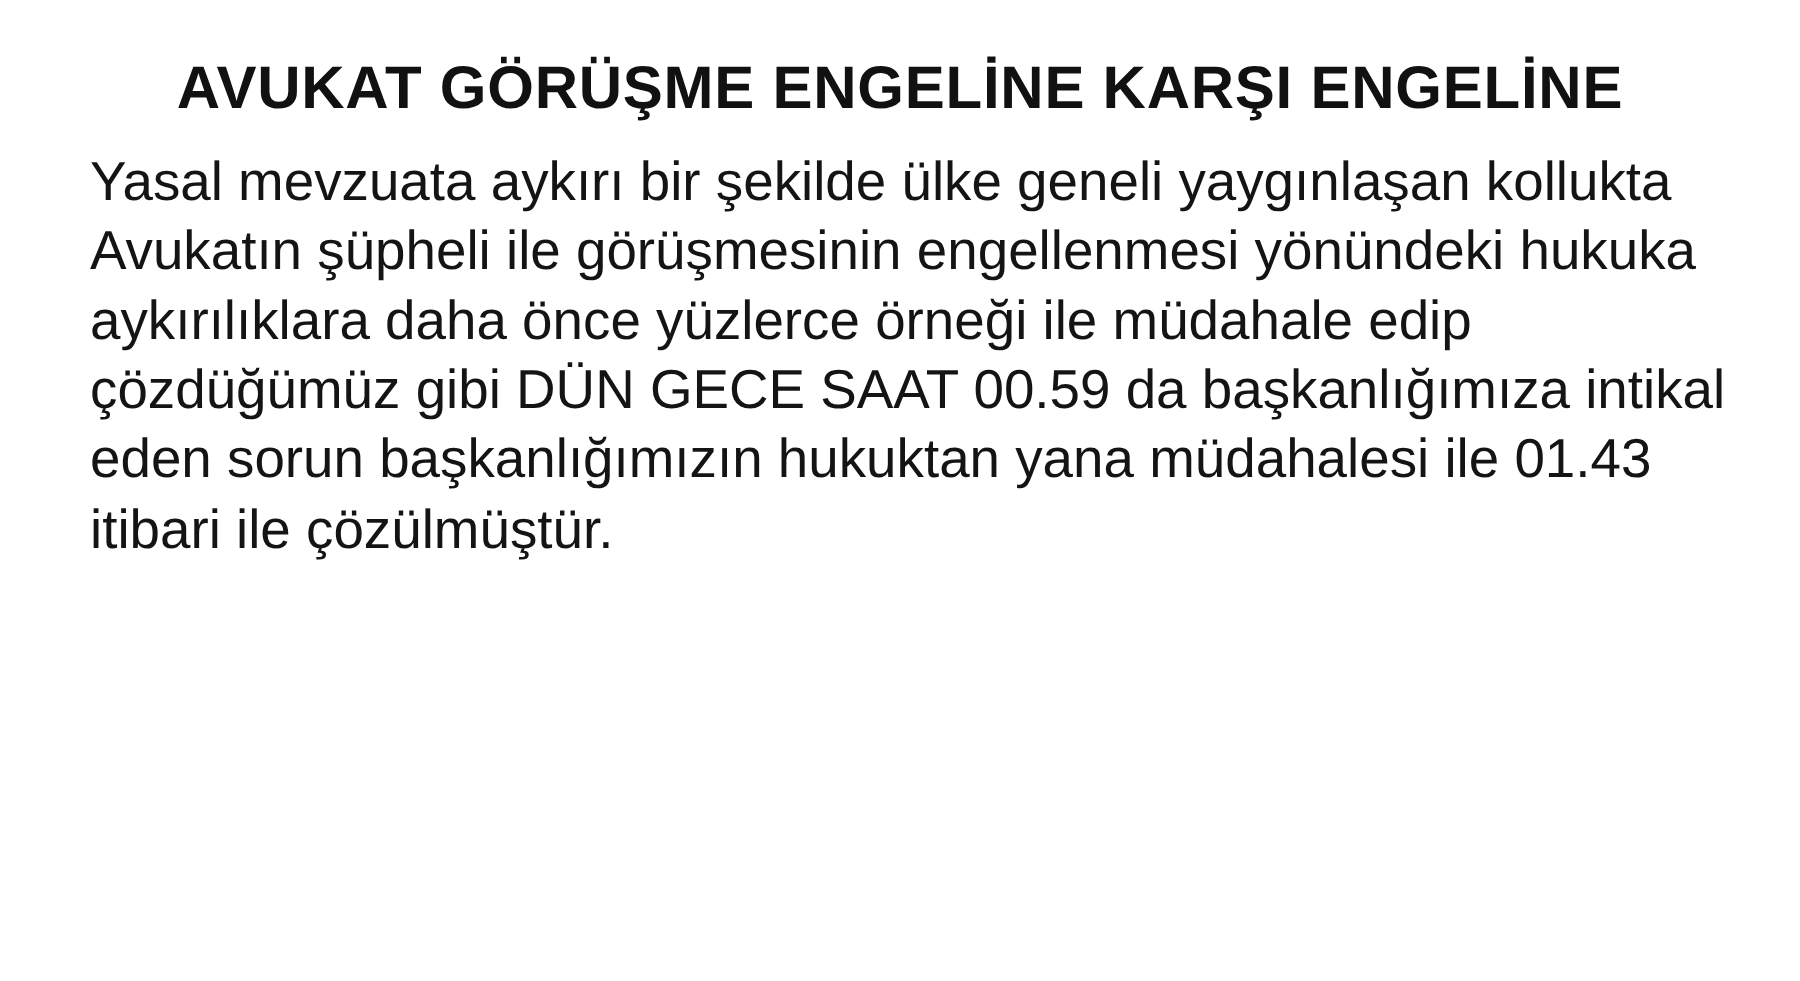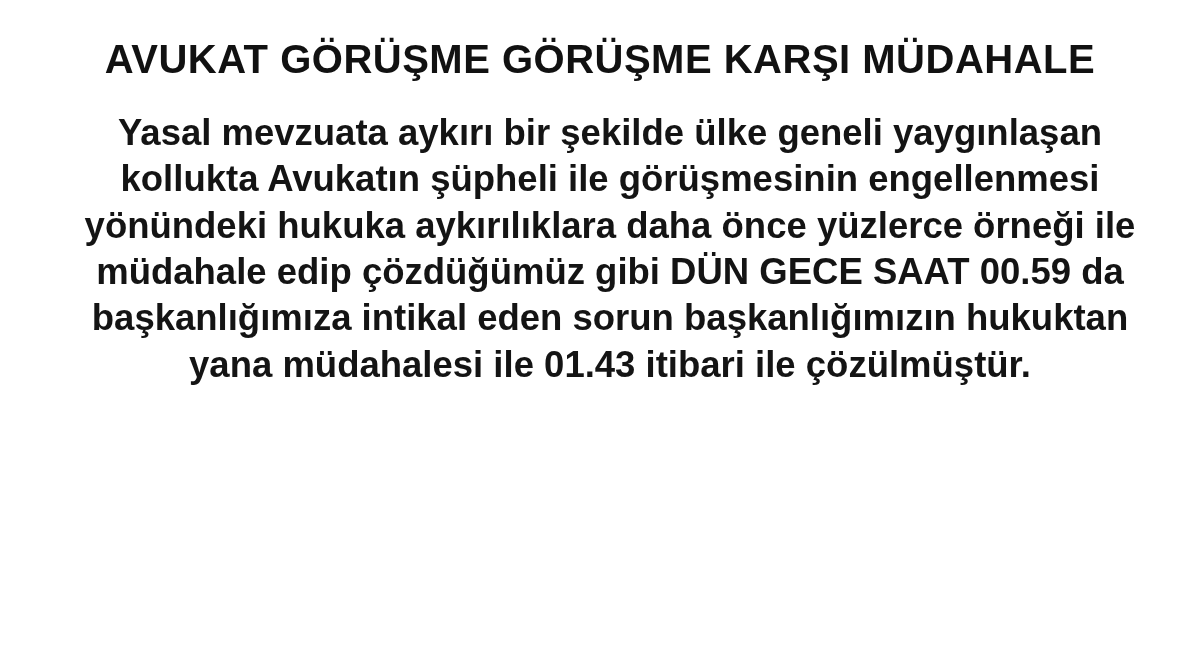--- a/index.html
+++ b/index.html
@@ -28,35 +28,34 @@
     font-weight: bold;
     letter-spacing: 0.5px;
     text-align: center;
     line-height: 1.15;
     margin: 0 0 16px 0;
     color: #111111;
   }
   .body-text {
     font-size: 36.5px;
     line-height: 1.27;
-    text-align: center;
+    text-align: left;
     color: #141414;
     width: 1100px;
-    margin: 12px auto;
-    font-weight: bold;
+    margin: 0 auto;
   }
   .body-text p {
     margin: 0;
   }
   .para-gap {
     height: 0px;
   }
 </style>
 </head>
 <body>
 
 <div class="page">
-  <h1 class="headline">AVUKAT GÖRÜŞME GÖRÜŞME KARŞI MÜDAHALE</h1>
+  <h1 class="headline">AVUKAT GÖRÜŞME ENGELİNE KARŞI ENGELİNE</h1>
   <div class="body-text">
     <p>Yasal mevzuata aykırı bir şekilde ülke geneli yaygınlaşan kollukta Avukatın şüpheli ile görüşmesinin engellenmesi yönündeki hukuka aykırılıklara daha önce yüzlerce örneği ile müdahale edip çözdüğümüz gibi DÜN GECE SAAT 00.59 da başkanlığımıza intikal eden sorun başkanlığımızın hukuktan yana müdahalesi ile 01.43 itibari ile çözülmüştür.</p>
     <div class="para-gap"></div>
   </div>
 </div>
 
 </body></html>

